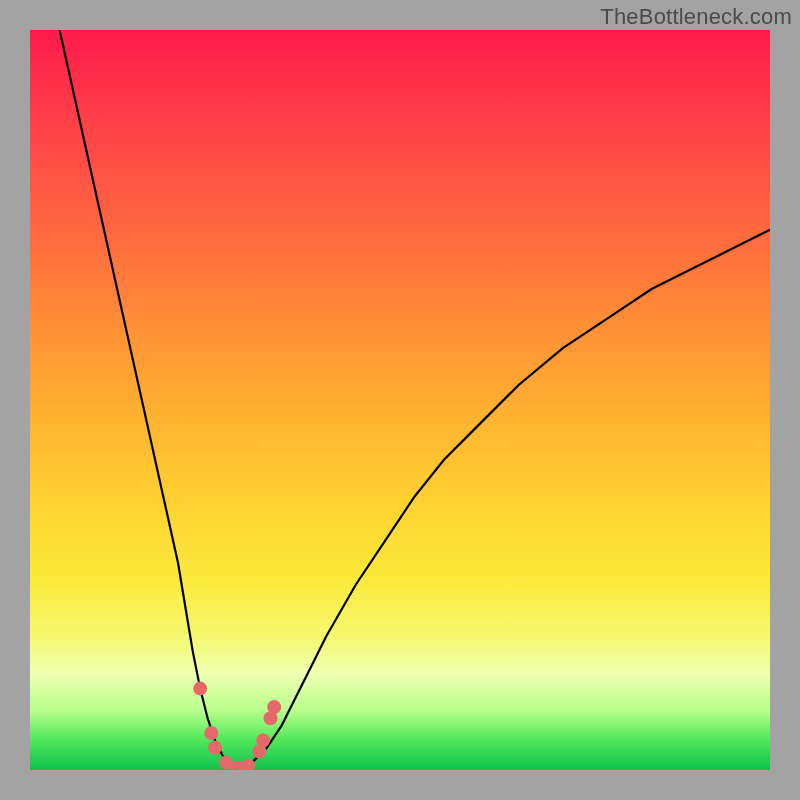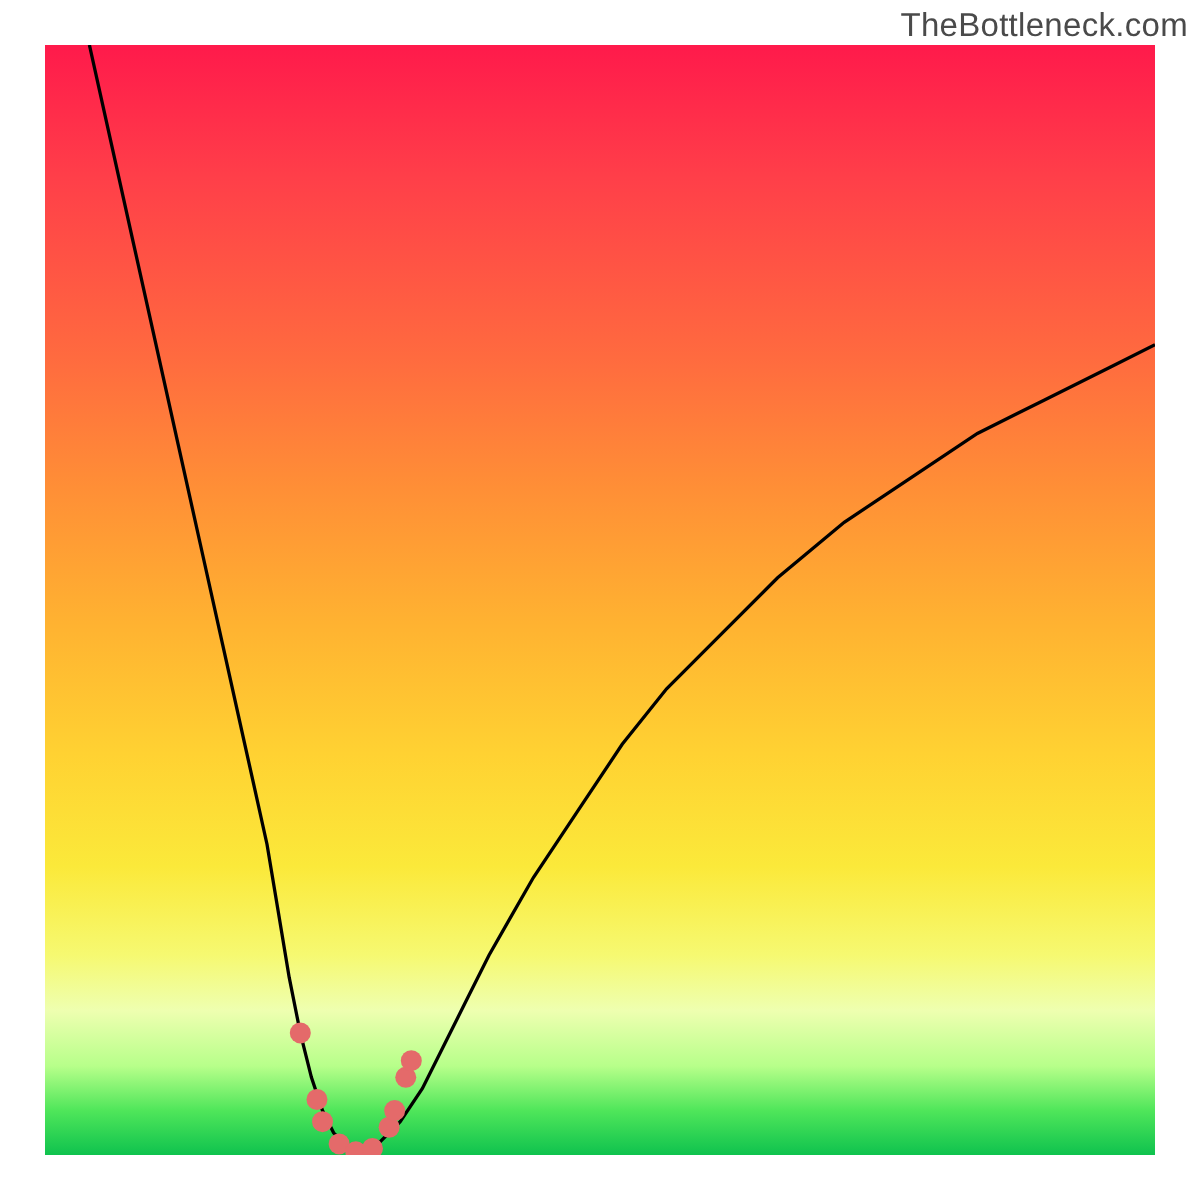--- a/index.html
+++ b/index.html
@@ -10,21 +10,21 @@
     overflow: hidden;
     background: #000;
     font-family: Arial, Helvetica, sans-serif;
   }
   .frame {
     position: absolute;
     left: 0;
     top: 0;
     width: 800px;
     height: 800px;
-    background: #ffffff;
+    background: #a3a3a3;
   }
   .plot-area {
     position: absolute;
     left: 30px;
     top: 30px;
     width: 740px;
     height: 740px;
     
     background: linear-gradient(
       to bottom,

